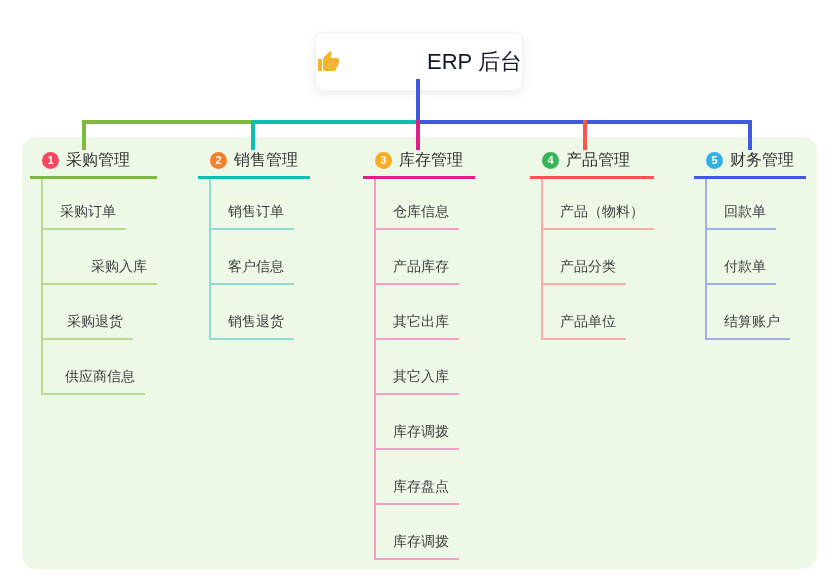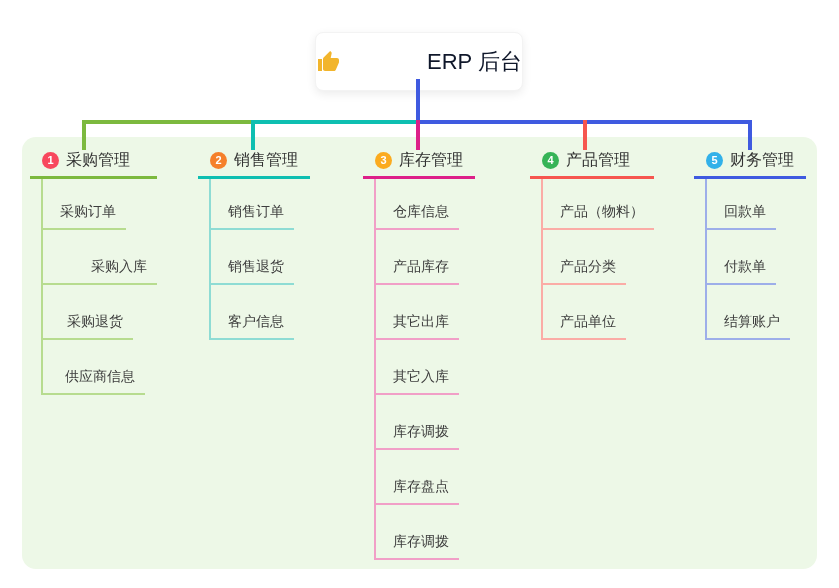--- a/index.html
+++ b/index.html
@@ -95,24 +95,24 @@
     <div class="branch" style="left: 198px;">
     <div class="branch-header" style="border-bottom-color: rgb(14, 191, 177);">
       <span class="badge" style="background: rgb(245, 128, 43);">2</span>
       <span class="branch-title">销售管理</span>
     </div>
     <div class="children" style="border-left-color: rgb(142, 220, 212);">
         <div class="child">
     <span class="child-label" style="border-bottom-color: rgb(142, 220, 212);">销售订单</span>
   </div>
         <div class="child">
-    <span class="child-label" style="border-bottom-color: rgb(142, 220, 212);">销售退货</span>
+    <span class="child-label" style="border-bottom-color: rgb(142, 220, 212);">客户信息</span>
   </div>
         <div class="child">
-    <span class="child-label" style="border-bottom-color: rgb(142, 220, 212);">客户信息</span>
+    <span class="child-label" style="border-bottom-color: rgb(142, 220, 212);">销售退货</span>
   </div>
       </div>
   </div>
     <div class="branch" style="left: 363px;">
     <div class="branch-header" style="border-bottom-color: rgb(221, 32, 137);">
       <span class="badge" style="background: rgb(251, 171, 31);">3</span>
       <span class="branch-title">库存管理</span>
     </div>
     <div class="children" style="border-left-color: rgb(241, 159, 199);">
         <div class="child">

